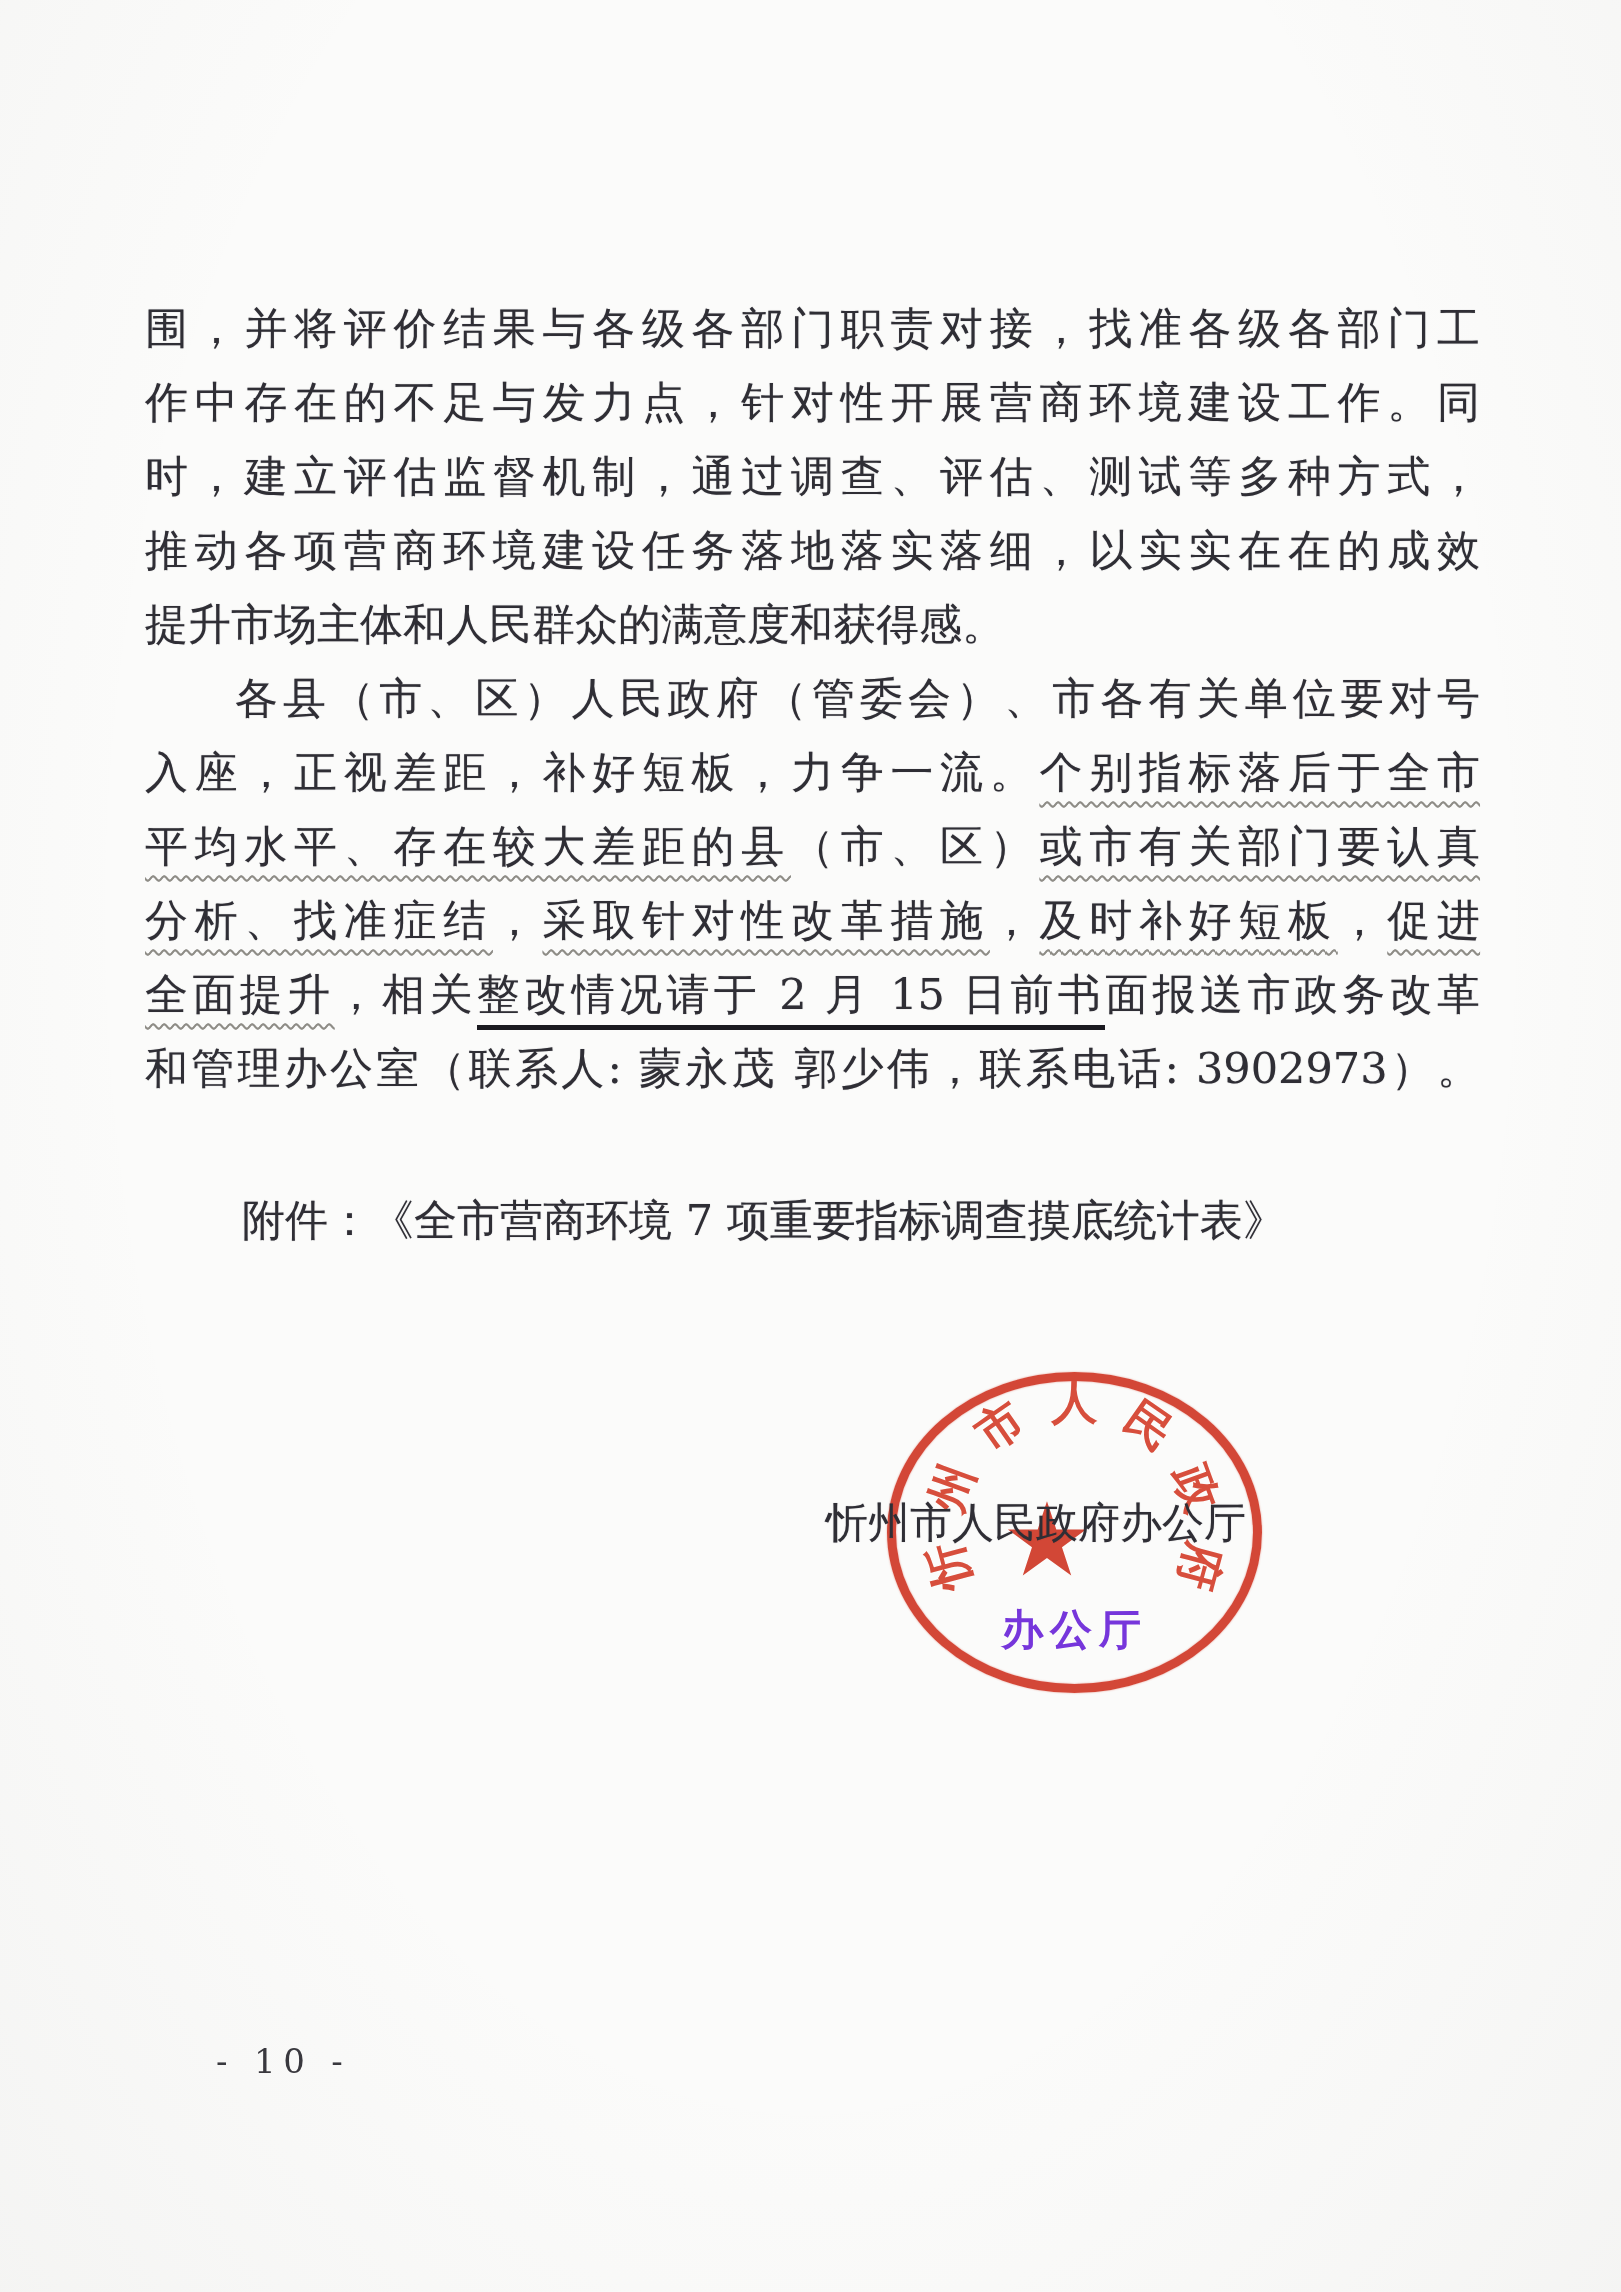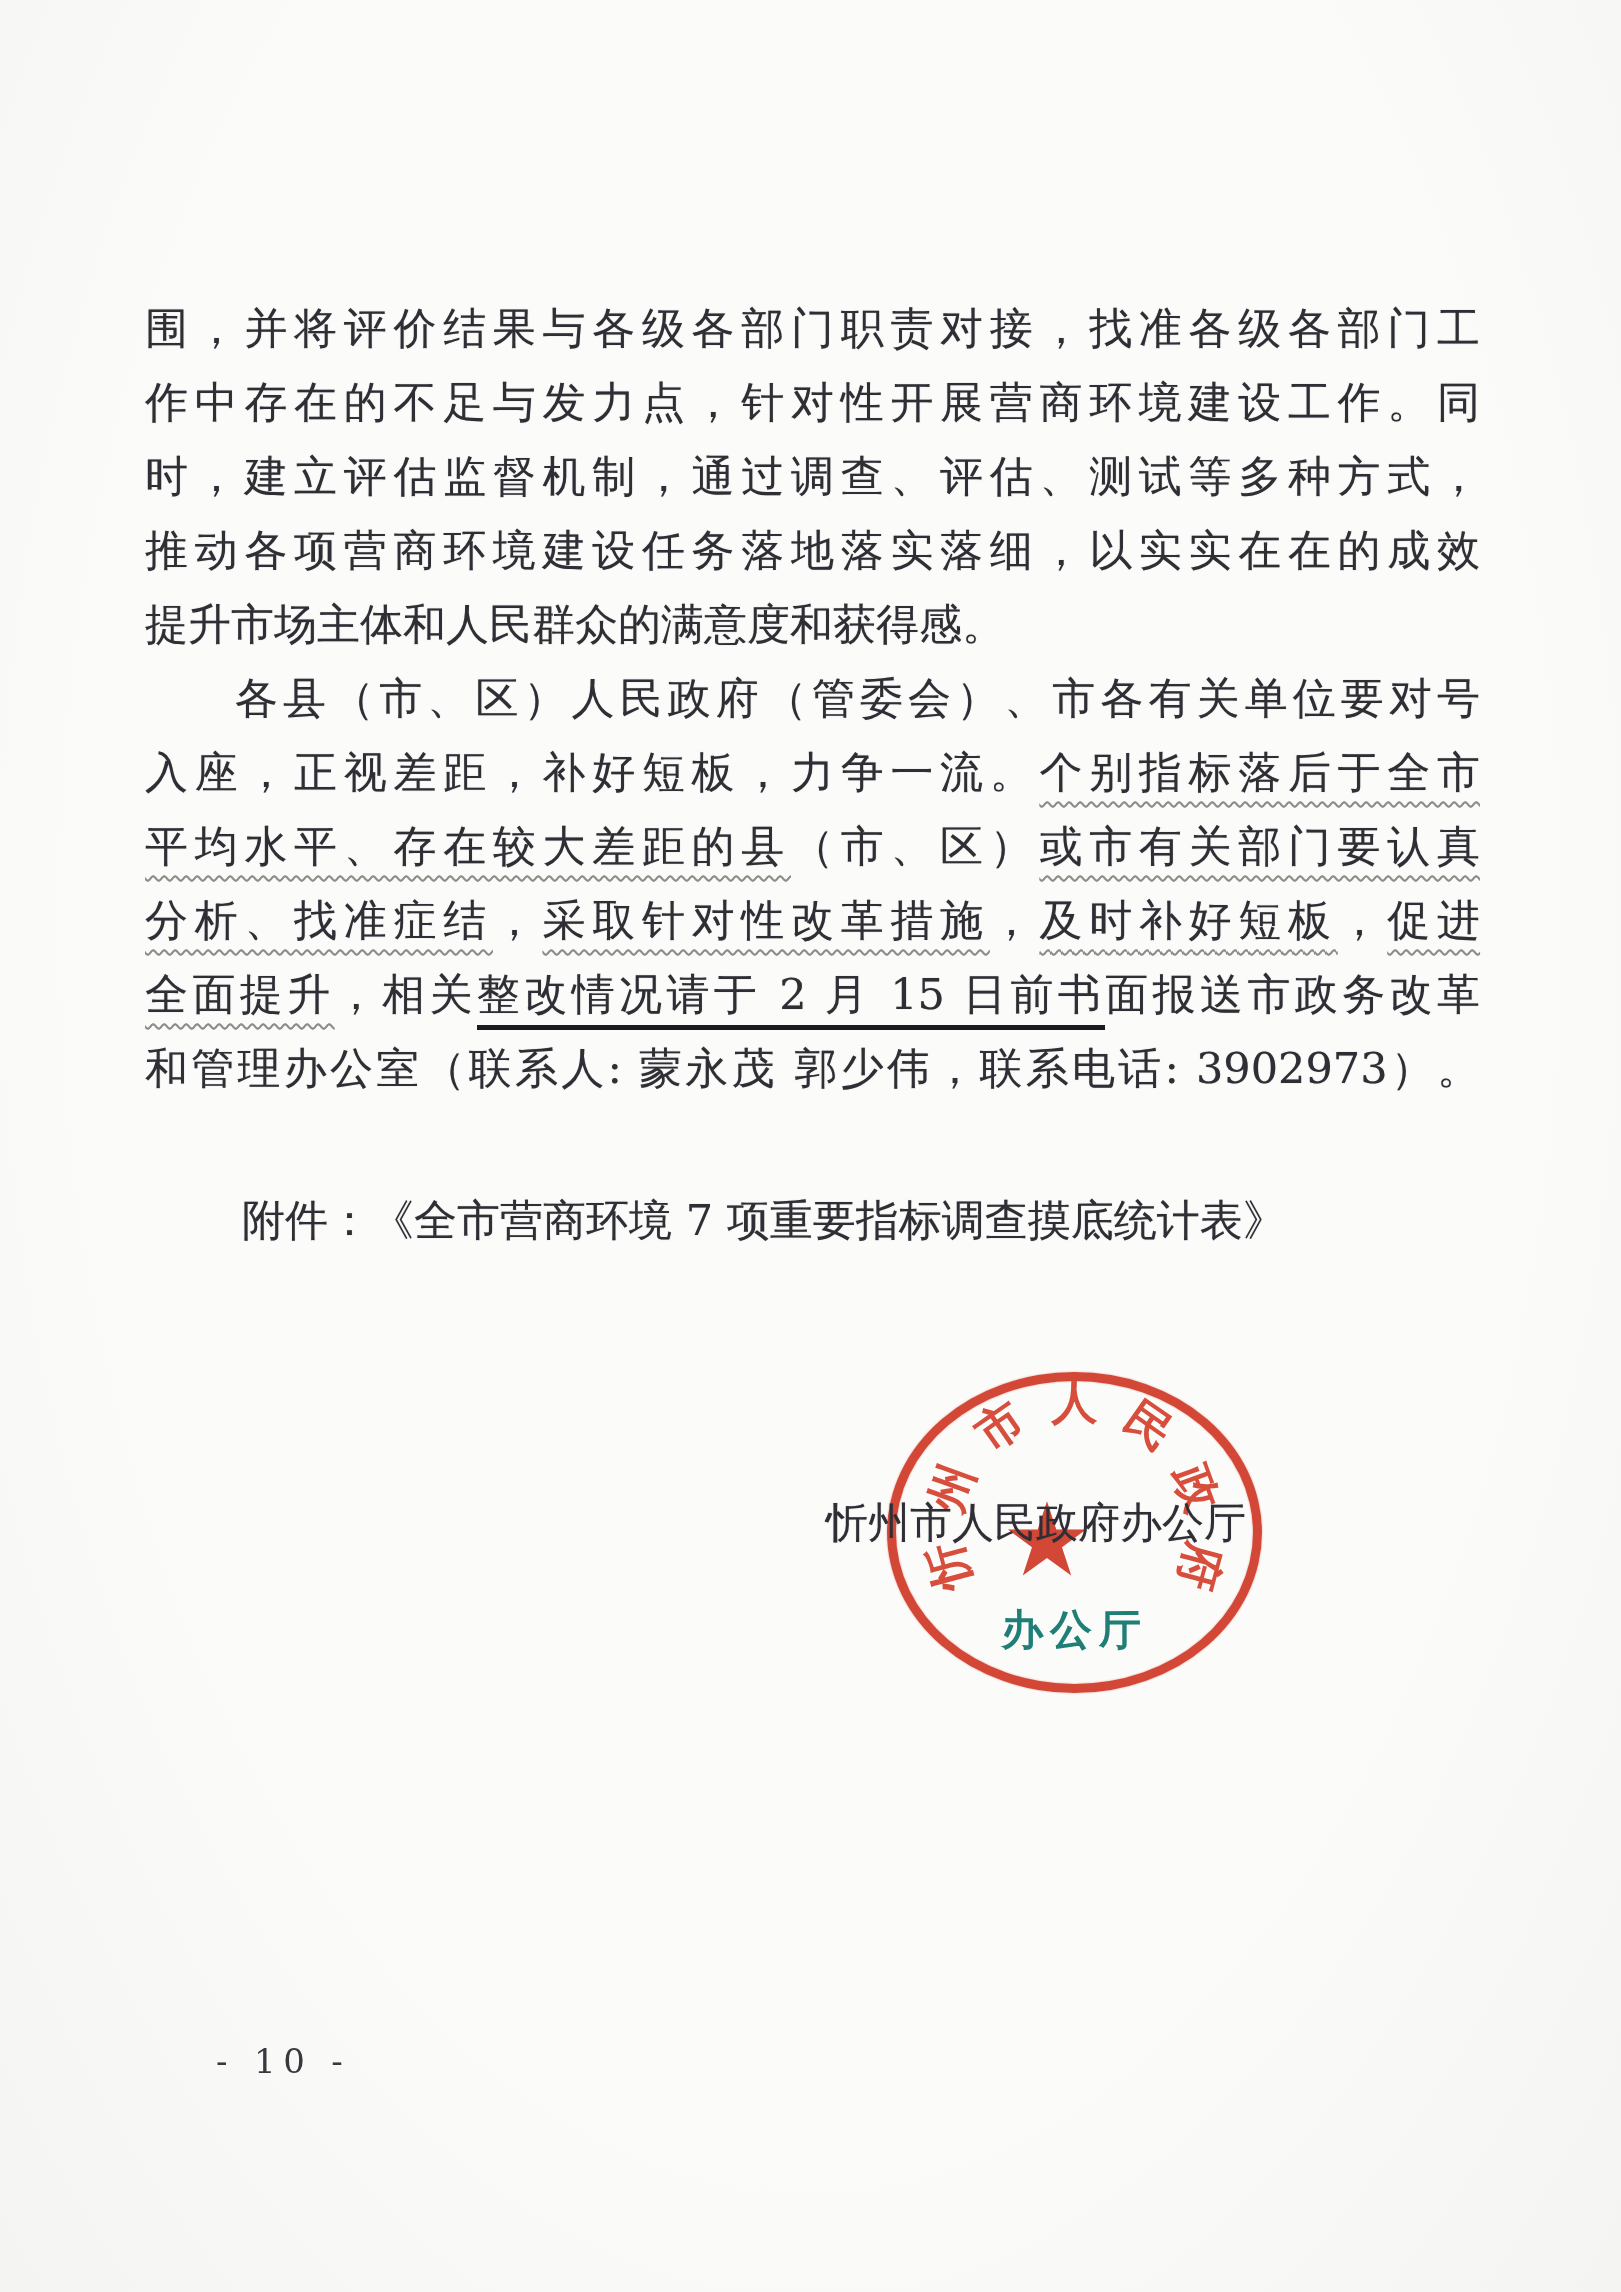--- a/index.html
+++ b/index.html
@@ -61,21 +61,21 @@
     color:#d5412e;font-weight:bold;
   }
   .seal-star{
     position:absolute;left:106px;top:114px;width:108px;height:108px;
     font-size:102px;line-height:108px;text-align:center;
     color:#cf3a28;
   }
   .seal-bottom{
     position:absolute;left:0;right:0;top:233px;height:49px;
     text-align:center;font-size:42px;line-height:49px;letter-spacing:6.9px;
-    color:#0f766e;font-weight:bold;
+    color:#6d28d9;font-weight:bold;
   }
   
   .signature-org{
     position:absolute;left:826px;top:1497px;z-index:2;
     font-size:42px;line-height:51px;white-space:nowrap;
     text-shadow:0 0 1px rgba(45,44,55,.4);
   }
   .signature-date{
     position:absolute;left:874px;top:1573px;z-index:2;
     font-size:42px;line-height:51px;white-space:nowrap;

